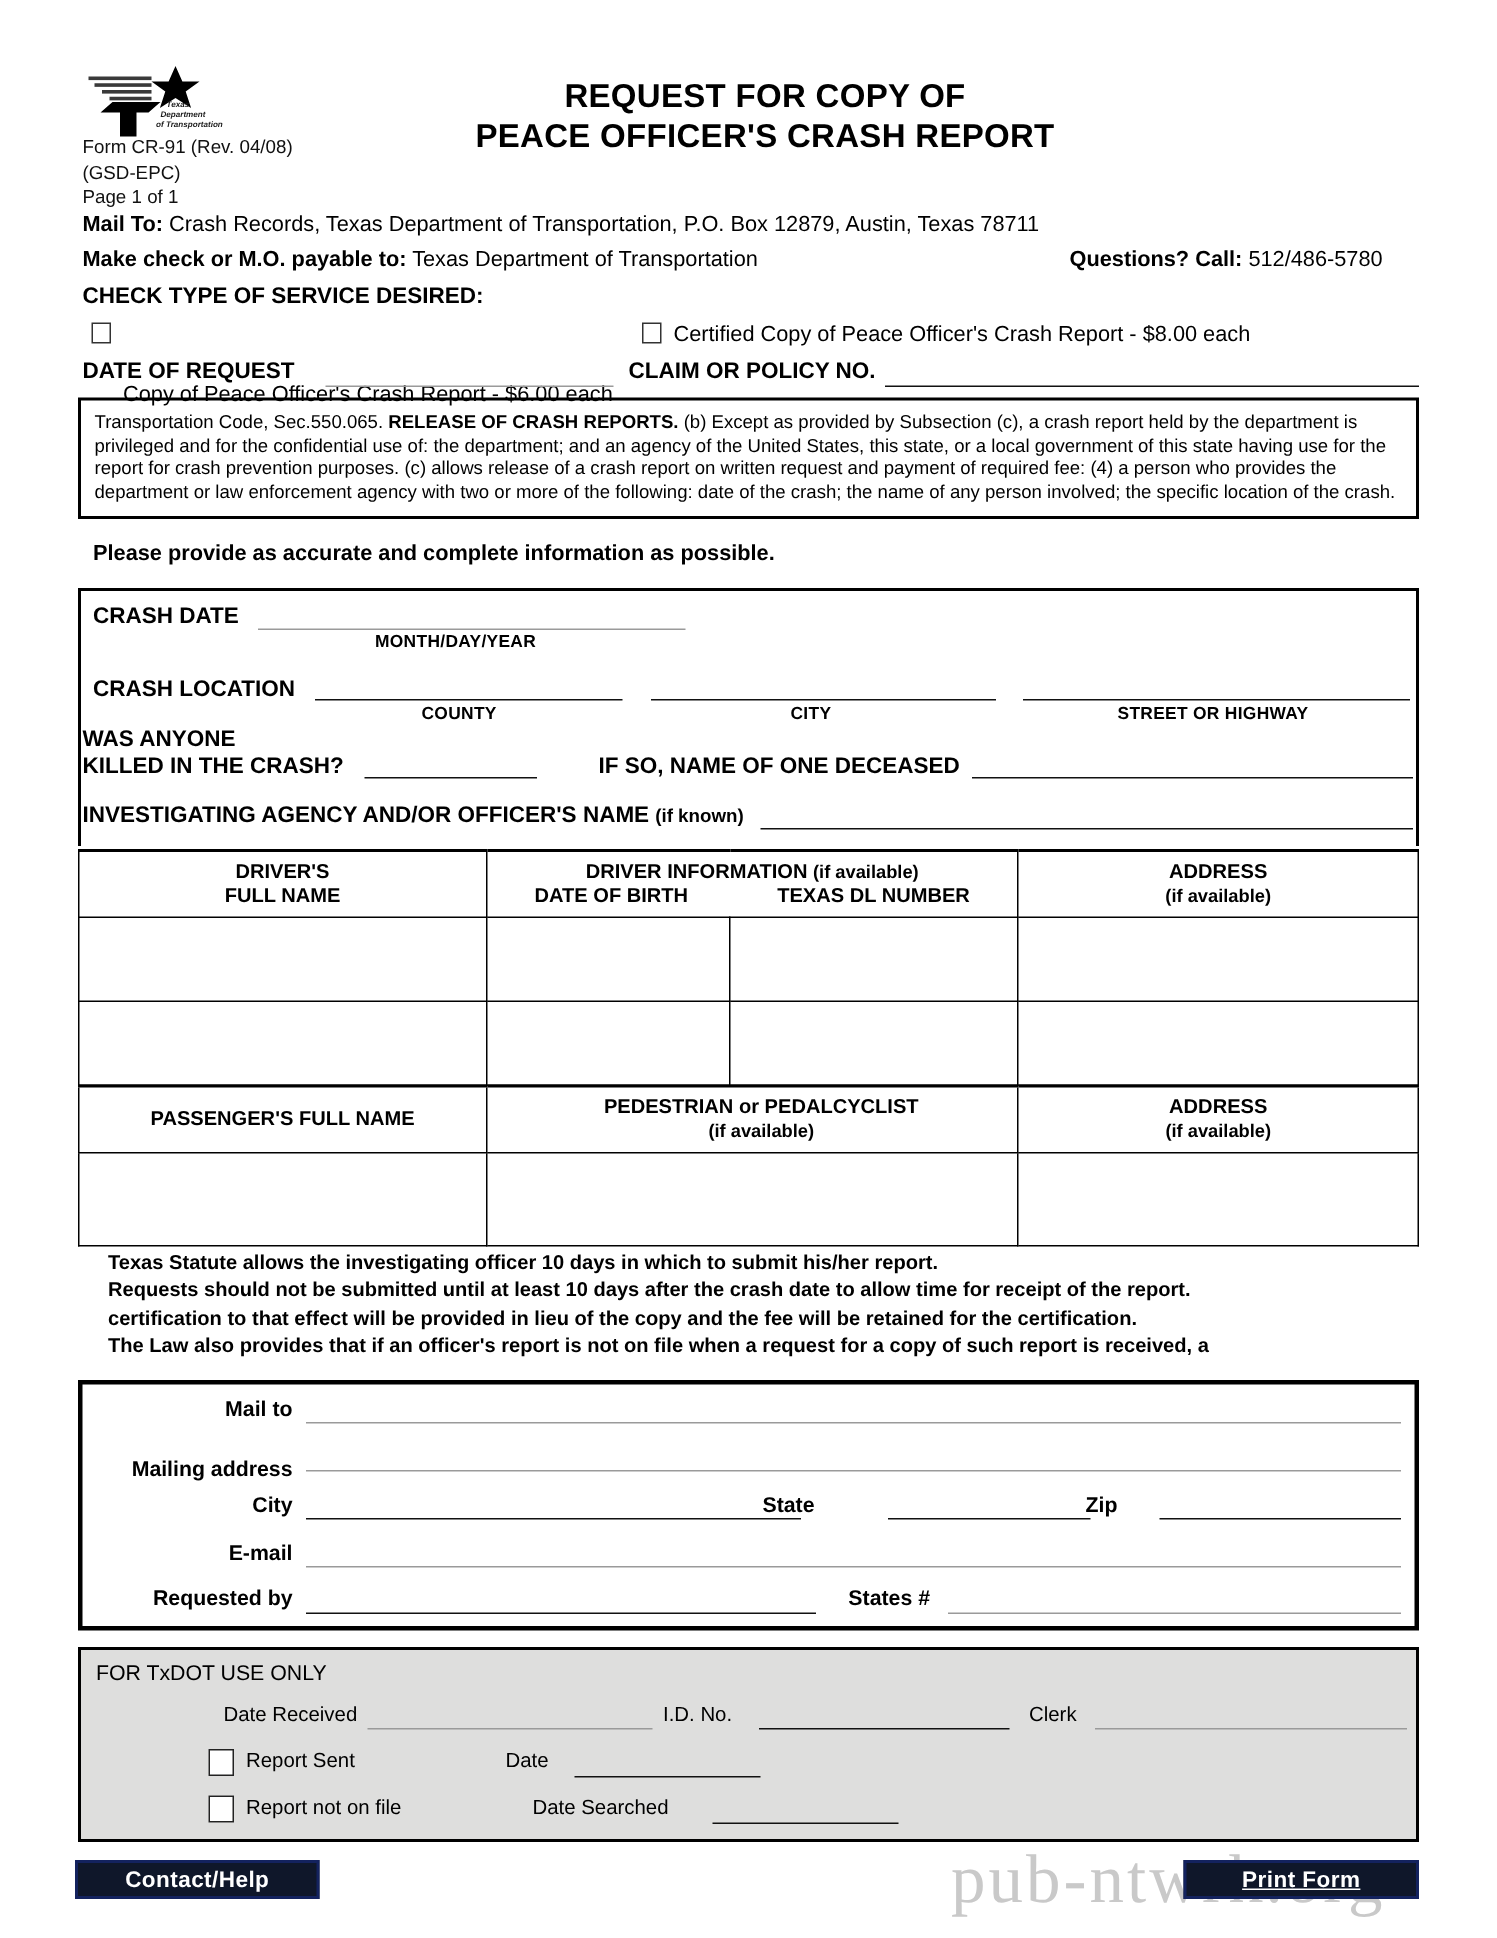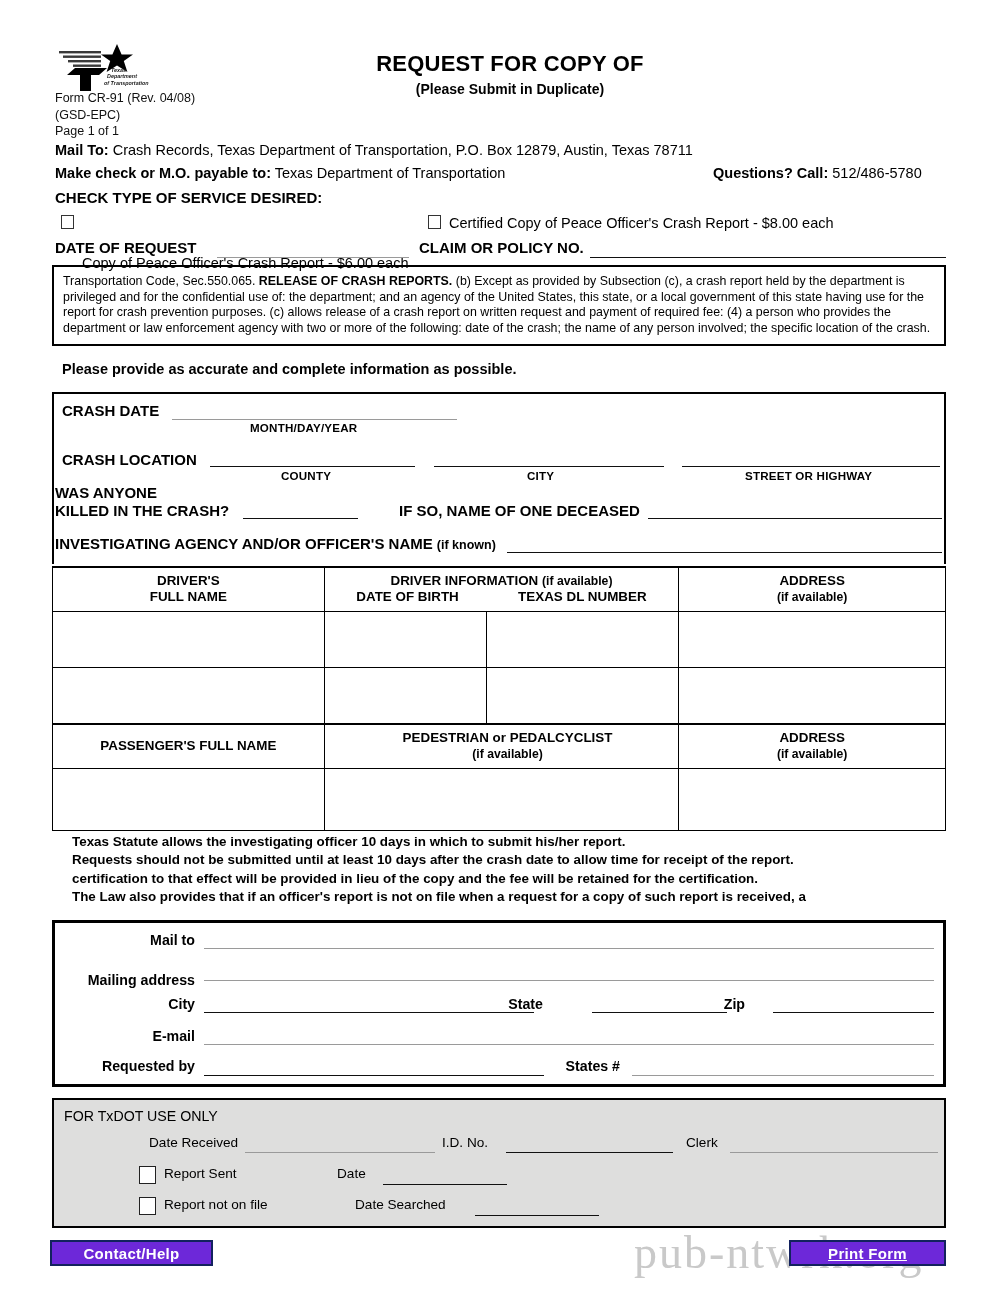--- a/index.html
+++ b/index.html
@@ -200,21 +200,21 @@
   }
   .txdot-lbl {
     position: absolute;
     font-size: 13.6px;
     white-space: nowrap;
   }
 
   
   .btn {
     position: absolute;
-    background: #6d28d9;
+    background: #0f172a;
     border: 2px solid #13225e;
     box-sizing: border-box;
     color: #ffffff;
     font-weight: bold;
     font-size: 15px;
     letter-spacing: .3px;
     display: flex;
     align-items: center;
     justify-content: center;
     cursor: pointer;
@@ -260,21 +260,21 @@
           <text x="49" y="40.5" font-family="Liberation Sans, sans-serif" font-size="5.4" font-weight="bold" font-style="italic" fill="#1a1a1a">of Transportation</text>
         </svg>
       </div>
       <div class="form-meta">Form CR-91 (Rev. 04/08)</div>
       <div class="form-meta">(GSD-EPC)</div>
       <div class="form-meta">Page 1 of 1</div>
     </div>
 
     <div class="title-block">
       <div class="title-l1">REQUEST FOR COPY OF</div>
-      <div class="title-l3">(Please Submit in Duplicate)</div>
+      <div class="title-l2">PEACE OFFICER'S CRASH REPORT</div>
     </div>
   </div>
 
   <div class="row-text" style="left:55px; top:141px;">
     <span class="b">Mail To:</span>
     <span>Crash Records, Texas Department of Transportation, P.O. Box 12879, Austin, Texas 78711</span>
   </div>
 
   <div class="row-text" style="left:55px; top:164px;">
     <span class="b">Make check or M.O. payable to:</span>

